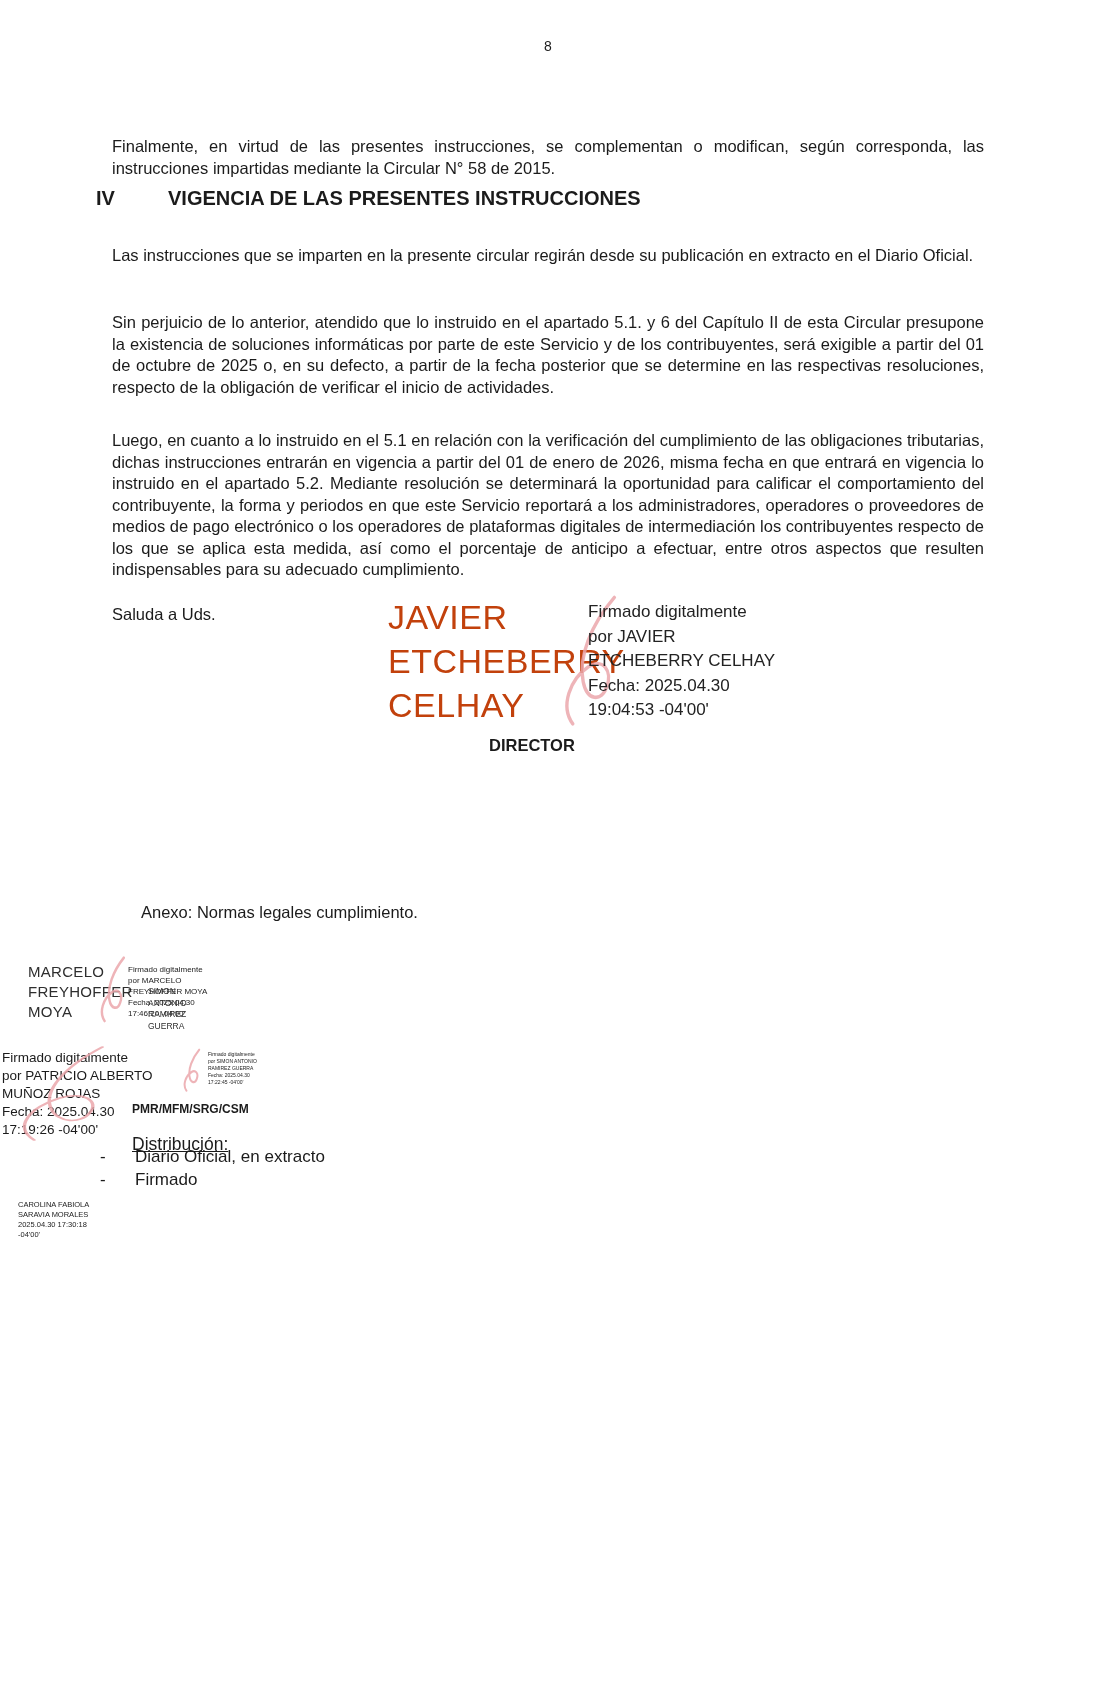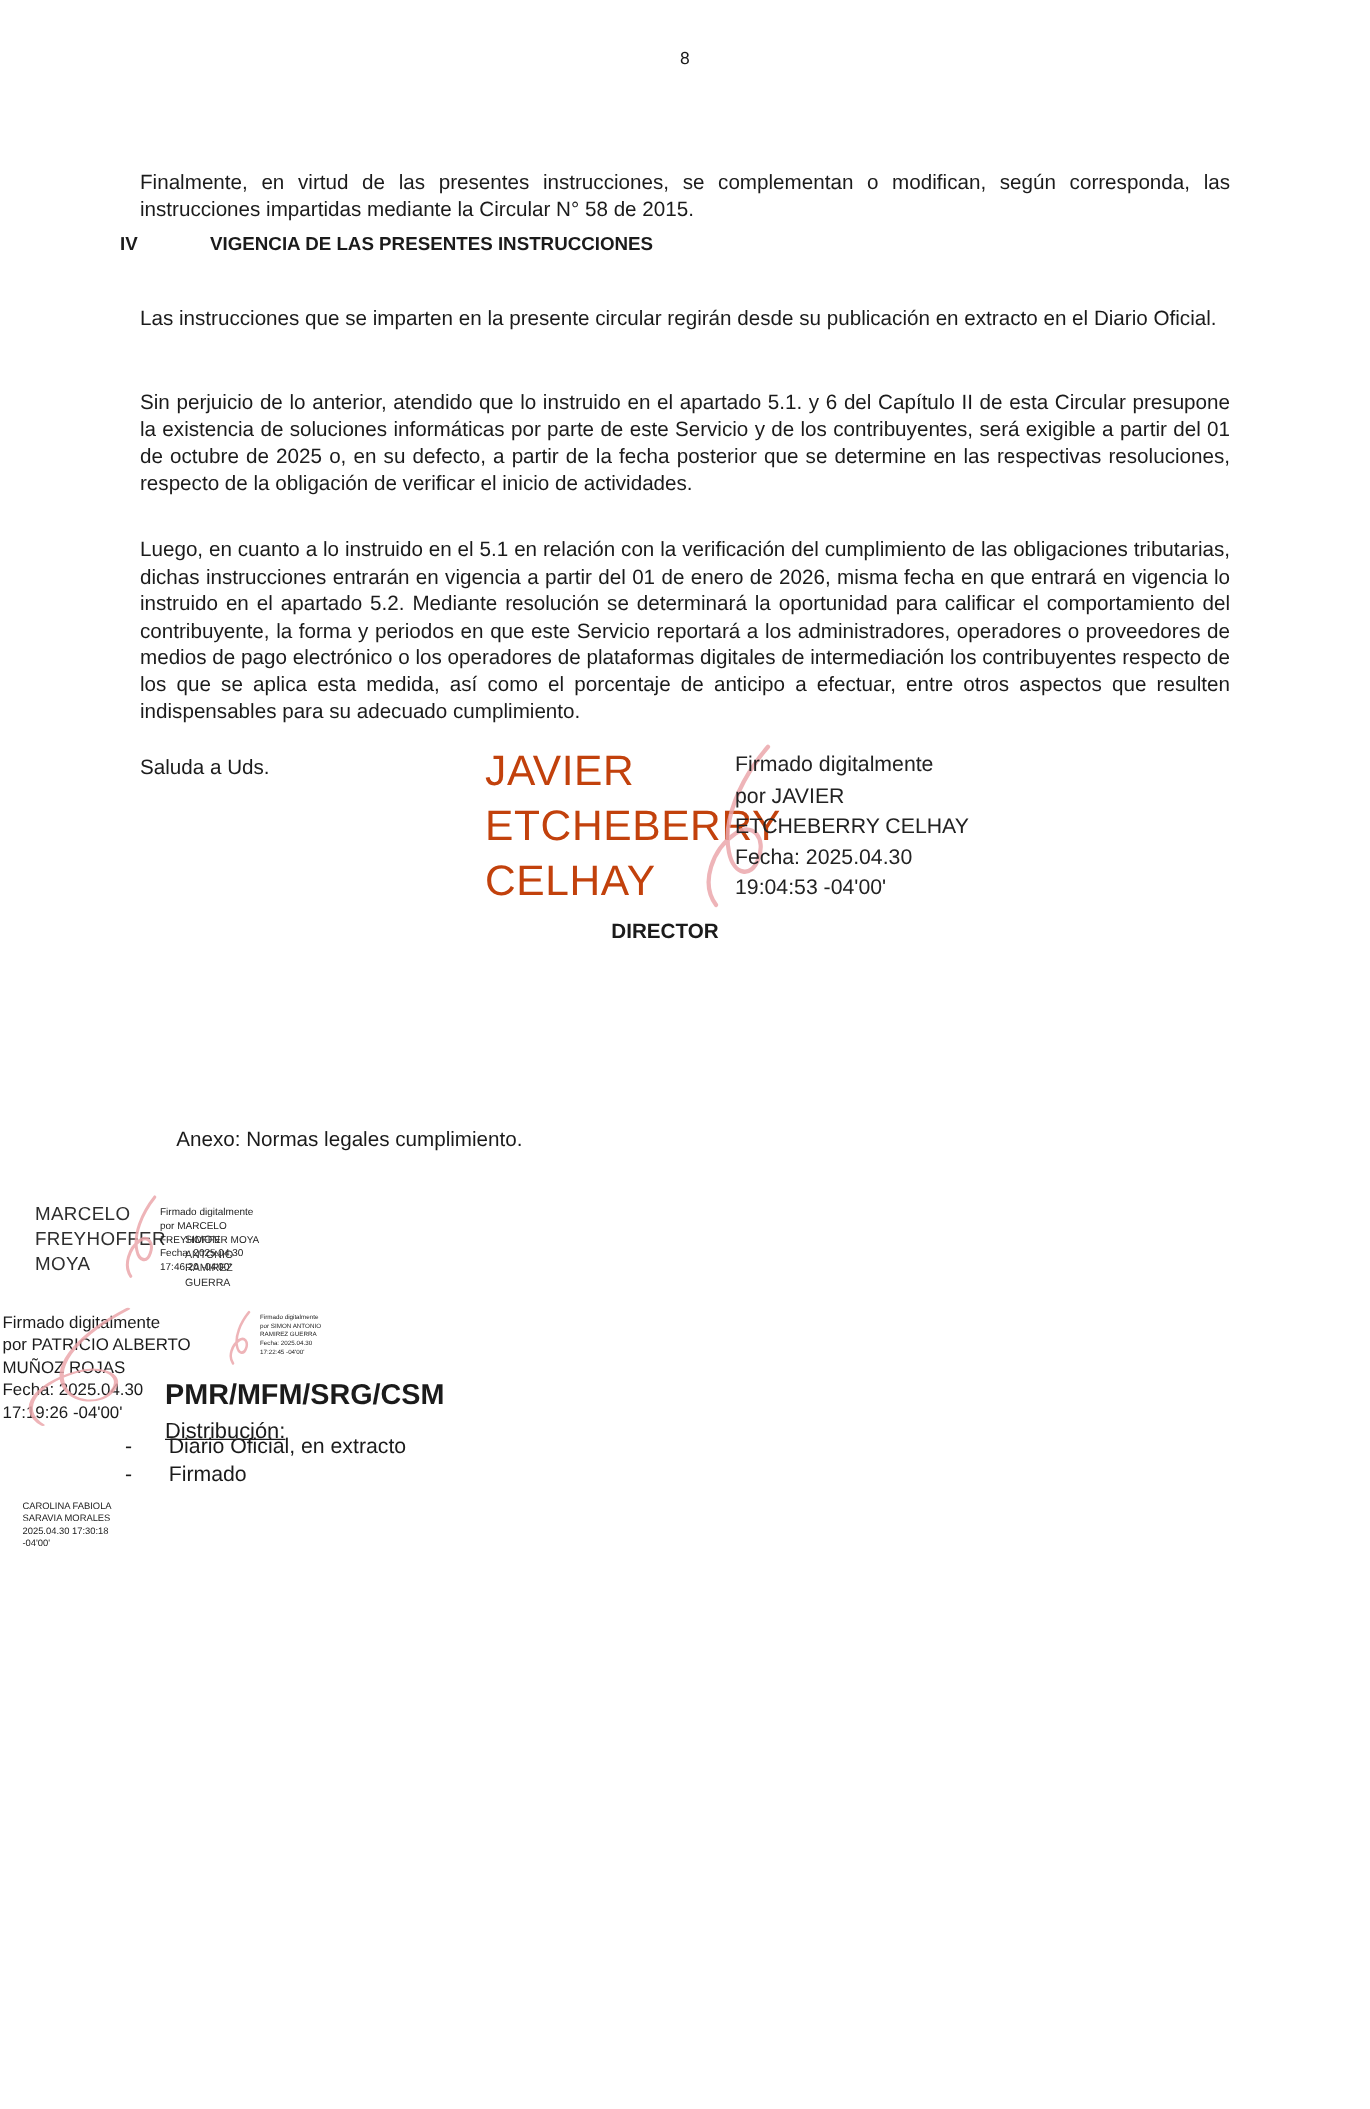--- a/index.html
+++ b/index.html
@@ -18,21 +18,21 @@
   }
   .para{
     left:96px;width:872px;
     font-size:16.5px;line-height:21.5px;
     text-align:justify;
     margin:16px;
   }
   .no-justify{text-align:left;width:auto;}
   .heading{
     left:96px;width:872px;
-    font-size:15px;font-weight:bold;
+    font-size:20px;font-weight:bold;
   }
   .heading .numeral{display:inline-block;width:72px;}
   .pre{white-space:pre-line;}
   .dir-name{
     left:388px;top:595px;
     font-size:34px;line-height:44px;
     color:#c2410c;letter-spacing:0.5px;
   }
   .dir-stamp{
     left:588px;top:600px;
@@ -65,21 +65,21 @@
   .sig-stamp-xs{ 
     left:208px;top:1051px;
     font-size:5px;line-height:7px;
   }
   .sig-stamp-carolina{
     left:18px;top:1183px;
     font-size:7.5px;line-height:10px;margin-top:17px;
   }
   .footer-initials{
     left:132px;top:1102px;
-    font-size:23px;font-weight:bold;
+    font-size:12px;font-weight:bold;
   }
   .dist-label{
     left:132px;top:1134px;
     font-size:17.5px;text-decoration:underline;
   }
   .dist-item{left:100px;font-size:17px;}
   .dist-item .dash{display:inline-block;width:35px;}
 </style>
 </head>
 <body>

